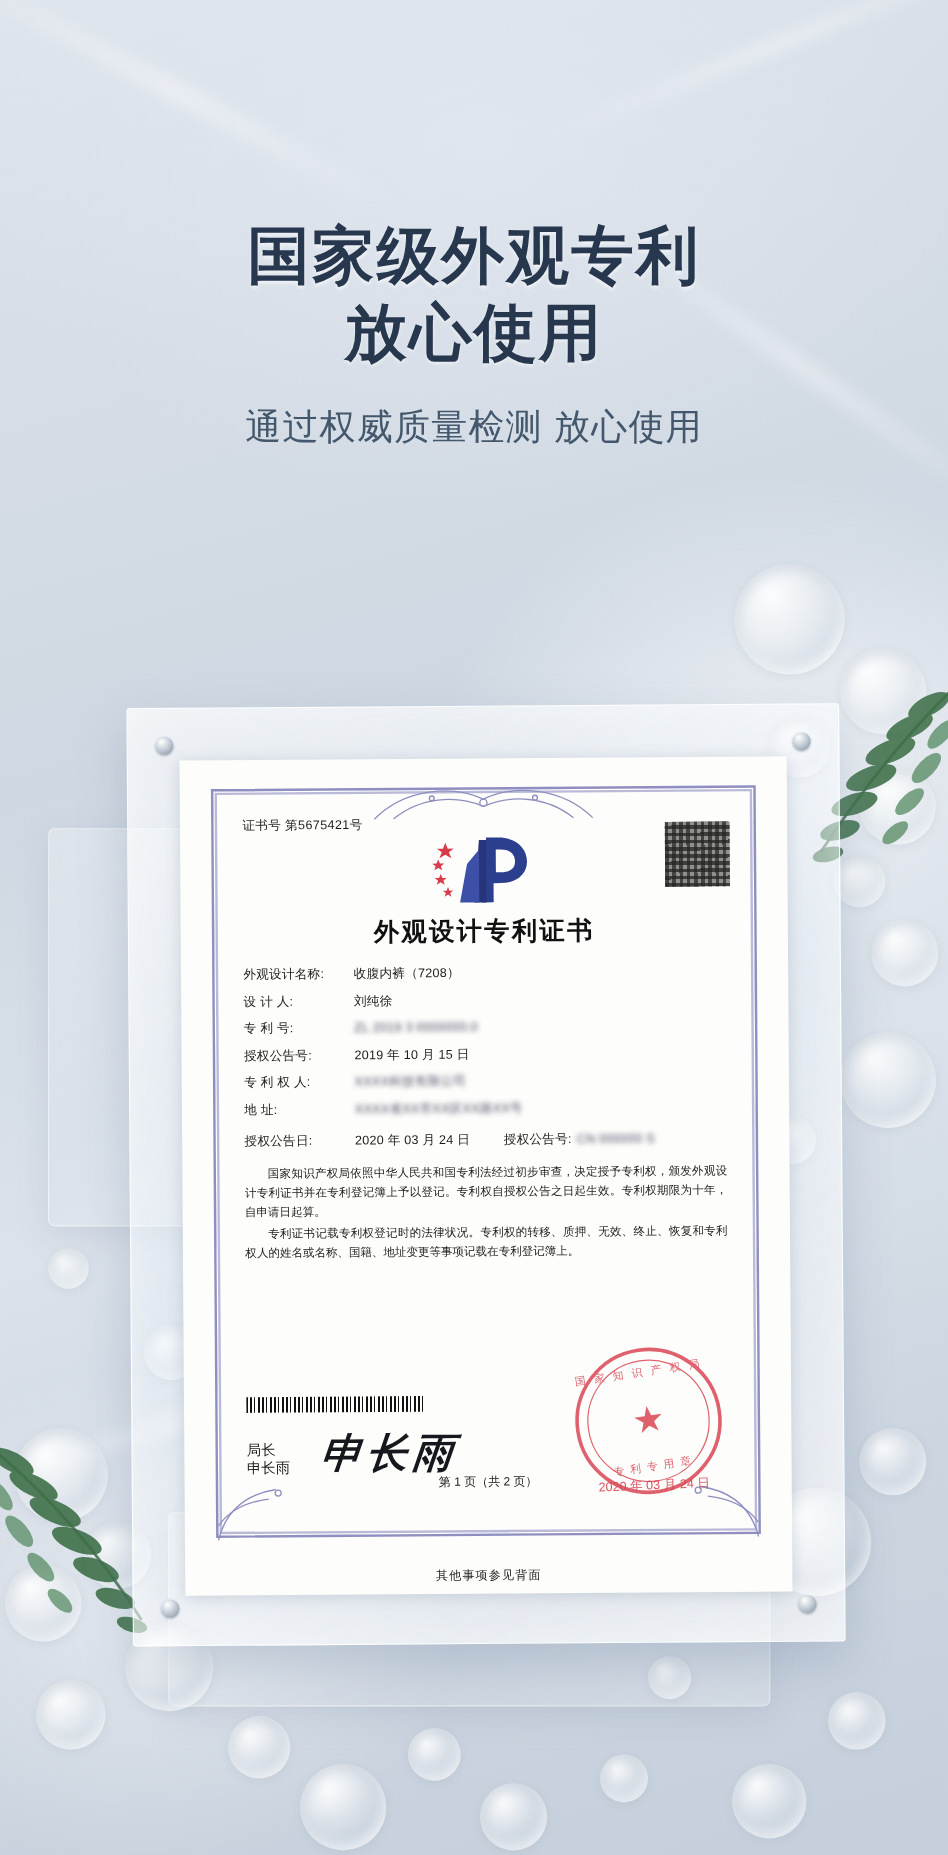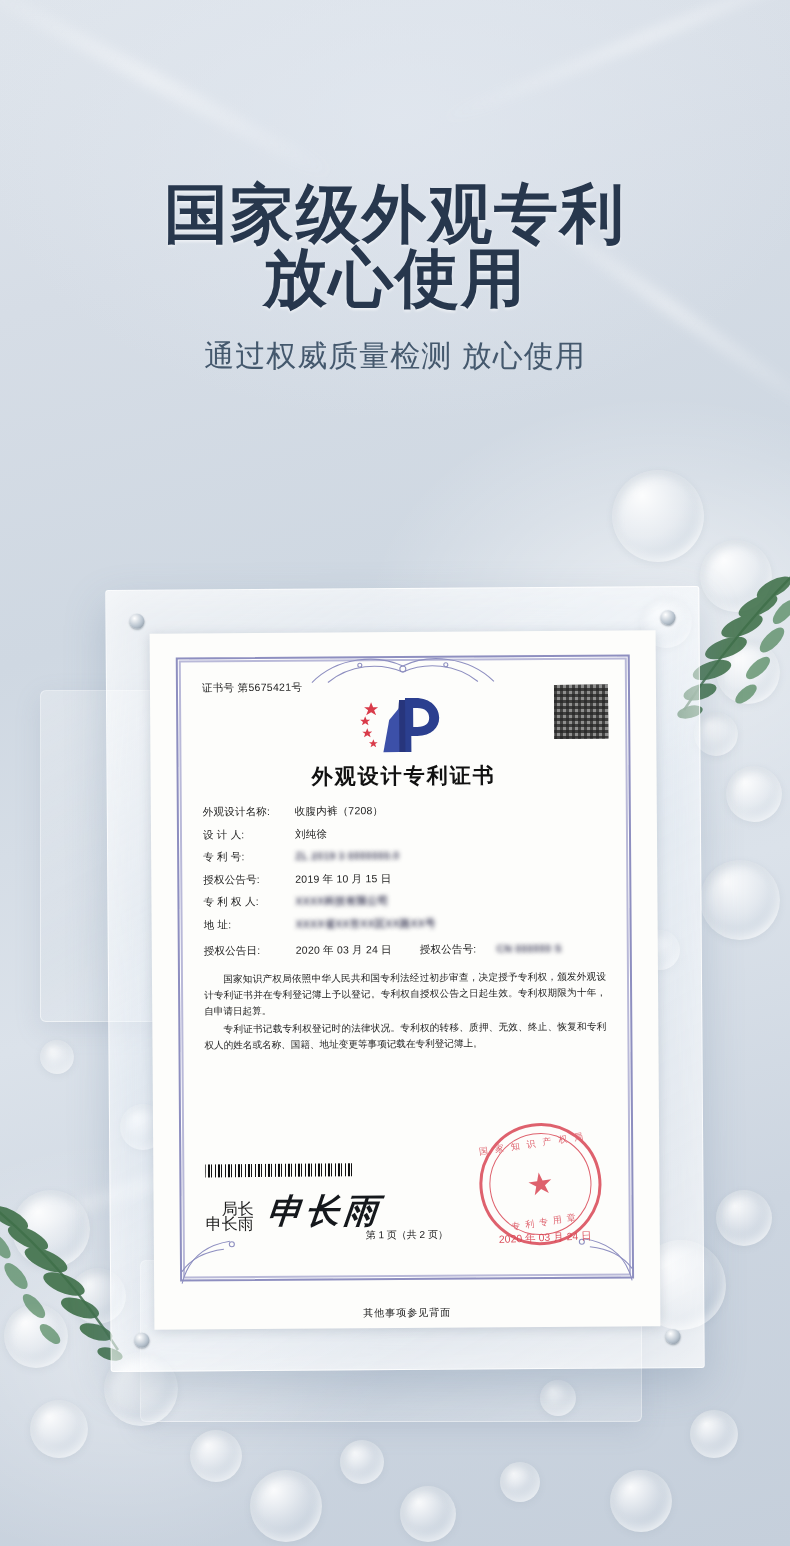--- a/index.html
+++ b/index.html
@@ -57,21 +57,21 @@
   
   .headline {
     position: absolute;
     top: 182px;
     left: 0;
     width: 790px;
     text-align: center;
   }
   .headline h1 {
     margin: 0;
-    font-size: 64px;
+    font-size: 52px;
     line-height: 64px;
     letter-spacing: 2px;
     font-weight: 700;
     color: #27374d;
     text-shadow: 0 2px 3px rgba(255,255,255,0.55);
   }
   .headline h1 .l2 { display: block; }
   .sub-en {
     margin-top: 34px;
     font-size: 23px;
@@ -209,21 +209,20 @@
   .field .lbl {
     width: 92px;
     flex: none;
     color: #1c1c1c;
   }
   .field .val { color: #1c1c1c; }
   .field .val.blur {
     color: transparent;
     text-shadow: 0 0 4.2px rgba(40,40,70,0.85);
     user-select: none;
-    font-weight: bold;
   }
   .field .lbl2 {
     margin-left: 28px;
     color: #1c1c1c;
   }
 
   .para {
     margin-top: 13px;
     font-size: 9.6px;
     line-height: 16px;
@@ -241,24 +240,23 @@
     background-image: repeating-linear-gradient(90deg,
       #111 0 1px, transparent 1px 3px,
       #111 3px 5px, transparent 5px 6px,
       #111 6px 7px, transparent 7px 10px);
   }
 
   .sign-block {
     position: absolute;
     left: 0;
     bottom: 38px;
-    font-size: 16px;
+    font-size: 12px;
     line-height: 15px;
     color: #1c1c1c;
-    text-align: right;
   }
   .signature {
     position: absolute;
     left: 62px;
     bottom: 34px;
     font-family: "Liberation Serif", serif;
     font-size: 34px;
     font-style: italic;
     font-weight: 700;
     color: #15181c;
@@ -506,21 +504,21 @@
           </div>
           <div class="field">
             <span class="lbl">地 址:</span>
             <span class="val blur">XXXX省XX市XX区XX路XX号</span>
           </div>
 
           <div class="field" style="margin-top:12px;">
             <span class="lbl">授权公告日:</span>
             <span class="val">2020 年 03 月 24 日</span>
             <span class="lbl2">授权公告号:</span>
-            <span class="val blur" style="margin-left:20px;">CN 000000 S</span>
+            <span class="val blur" style="margin-left:4px;">CN 000000 S</span>
           </div>
 
           <div class="para">国家知识产权局依照中华人民共和国专利法经过初步审查，决定授予专利权，颁发外观设计专利证书并在专利登记簿上予以登记。专利权自授权公告之日起生效。专利权期限为十年，自申请日起算。</div>
           <div class="para" style="margin-top:2px;">专利证书记载专利权登记时的法律状况。专利权的转移、质押、无效、终止、恢复和专利权人的姓名或名称、国籍、地址变更等事项记载在专利登记簿上。</div>
 
           <div class="barcode"></div>
 
           <div class="sign-block">
             <div>局长</div>
             <div>申长雨</div>

